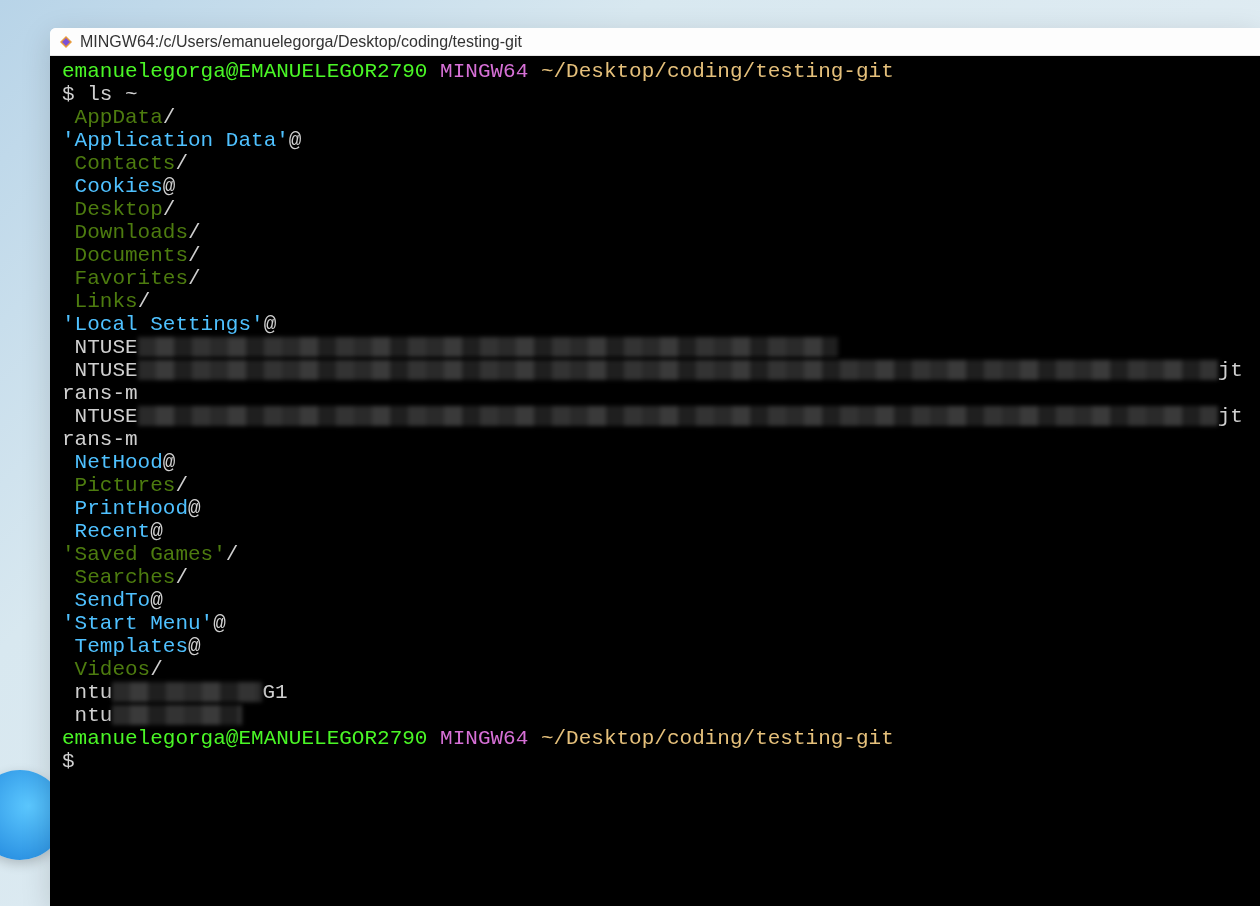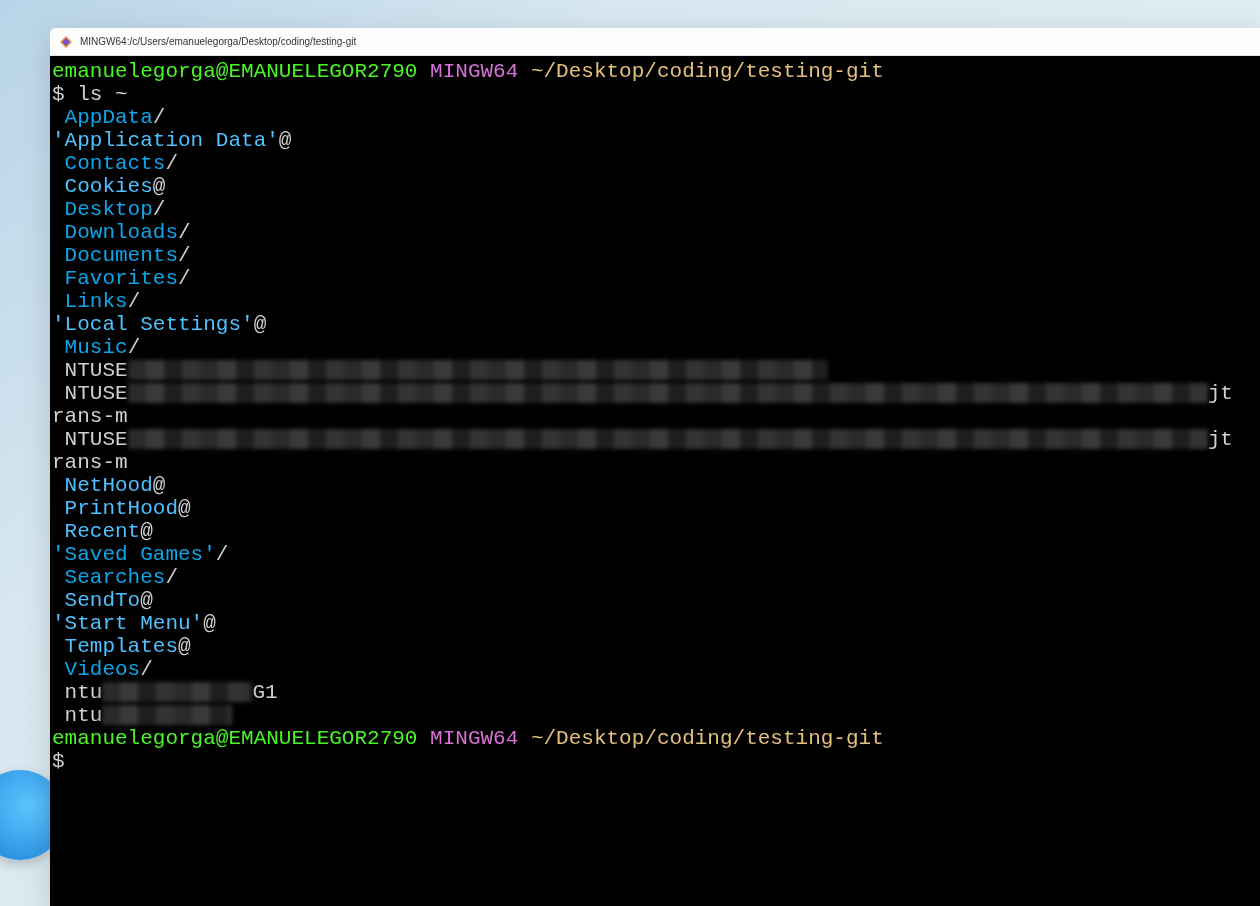--- a/index.html
+++ b/index.html
@@ -22,47 +22,47 @@
       border-radius: 6px 0 0 0;
       overflow: hidden;
     }
     .titlebar {
       height: 28px;
       background: #fdfdfd;
       display: flex;
       align-items: center;
       padding: 0 8px;
       border-bottom: 1px solid #e5e5e5;
-      font-size: 10px;
+      font-size: 16px;
       color: #333;
     }
     .titlebar-icon {
       width: 16px; height: 16px;
       margin-right: 6px;
       display: inline-flex;
       align-items: center;
       justify-content: center;
     }
     .terminal {
       background: #000;
       color: #fff;
       font-family: 'Consolas', 'Courier New', monospace;
       font-size: 21px;
       line-height: 23px;
-      padding: 4px 0;
+      padding: 4px 10px;
       height: calc(100% - 28px);
       overflow: hidden;
     }
     .line { white-space: pre; padding: 0 2px; }
     .green { color: #4af626; }
     .purple { color: #d670d6; }
     .yellow { color: #e5c07b; }
     .white { color: #d0d0d0; }
     .cyan { color: #4fc1ff; text-align: center; }
-    .blue { color: #0ea5e9; }
+    .blue { color: #4d7c0f; }
     .censor {
       display: inline-block;
       background: repeating-linear-gradient(90deg,
         #2a2a2a 0px, #2a2a2a 18px,
         #3a3a3a 18px, #3a3a3a 36px,
         #1f1f1f 36px, #1f1f1f 54px,
         #333 54px, #333 72px);
       vertical-align: middle;
     }
     .censor-mid { filter: blur(2px); }
@@ -101,31 +101,31 @@
         <div class="line"> <span class="blue">AppData</span><span class="white">/</span></div>
         <div class="line"><span class="cyan">'Application Data'</span><span class="white">@</span></div>
         <div class="line"> <span class="blue">Contacts</span><span class="white">/</span></div>
         <div class="line"> <span class="cyan">Cookies</span><span class="white">@</span></div>
         <div class="line"> <span class="blue">Desktop</span><span class="white">/</span></div>
         <div class="line"> <span class="blue">Downloads</span><span class="white">/</span></div>
         <div class="line"> <span class="blue">Documents</span><span class="white">/</span></div>
         <div class="line"> <span class="blue">Favorites</span><span class="white">/</span></div>
         <div class="line"> <span class="blue">Links</span><span class="white">/</span></div>
         <div class="line"><span class="cyan">'Local Settings'</span><span class="white">@</span></div>
-        <div class="line"> <span class="blue">Music</span><span class="white">/</span></div>
       </div>
     <div id="ntuser-container">
         <div class="line"><span class="white"> NTUSE</span><span class="censor censor-mid" style="width:700px;height:20px"></span></div>
         <div class="line"><span class="white"> NTUSE</span><span class="censor censor-mid" style="width:1080px;height:20px"></span><span class="white">jt</span></div>
         <div class="line"><span class="white">rans-m</span></div>
         <div class="line"><span class="white"> NTUSE</span><span class="censor censor-mid" style="width:1080px;height:20px"></span><span class="white">jt</span></div>
         <div class="line"><span class="white">rans-m</span></div>
       </div>
     <div id="listing2-container">
         <div class="line"> <span class="cyan">NetHood</span><span class="white">@</span></div>
+        <div class="line"> <span class="blue">Pictures</span><span class="white">/</span></div>
         <div class="line"> <span class="cyan">PrintHood</span><span class="white">@</span></div>
         <div class="line"> <span class="cyan">Recent</span><span class="white">@</span></div>
         <div class="line"><span class="blue">'Saved Games'</span><span class="white">/</span></div>
         <div class="line"> <span class="blue">Searches</span><span class="white">/</span></div>
         <div class="line"> <span class="cyan">SendTo</span><span class="white">@</span></div>
         <div class="line"><span class="cyan">'Start Menu'</span><span class="white">@</span></div>
         <div class="line"> <span class="cyan">Templates</span><span class="white">@</span></div>
         <div class="line"> <span class="blue">Videos</span><span class="white">/</span></div>
       </div>
     <div id="ntuser-tail-container">

